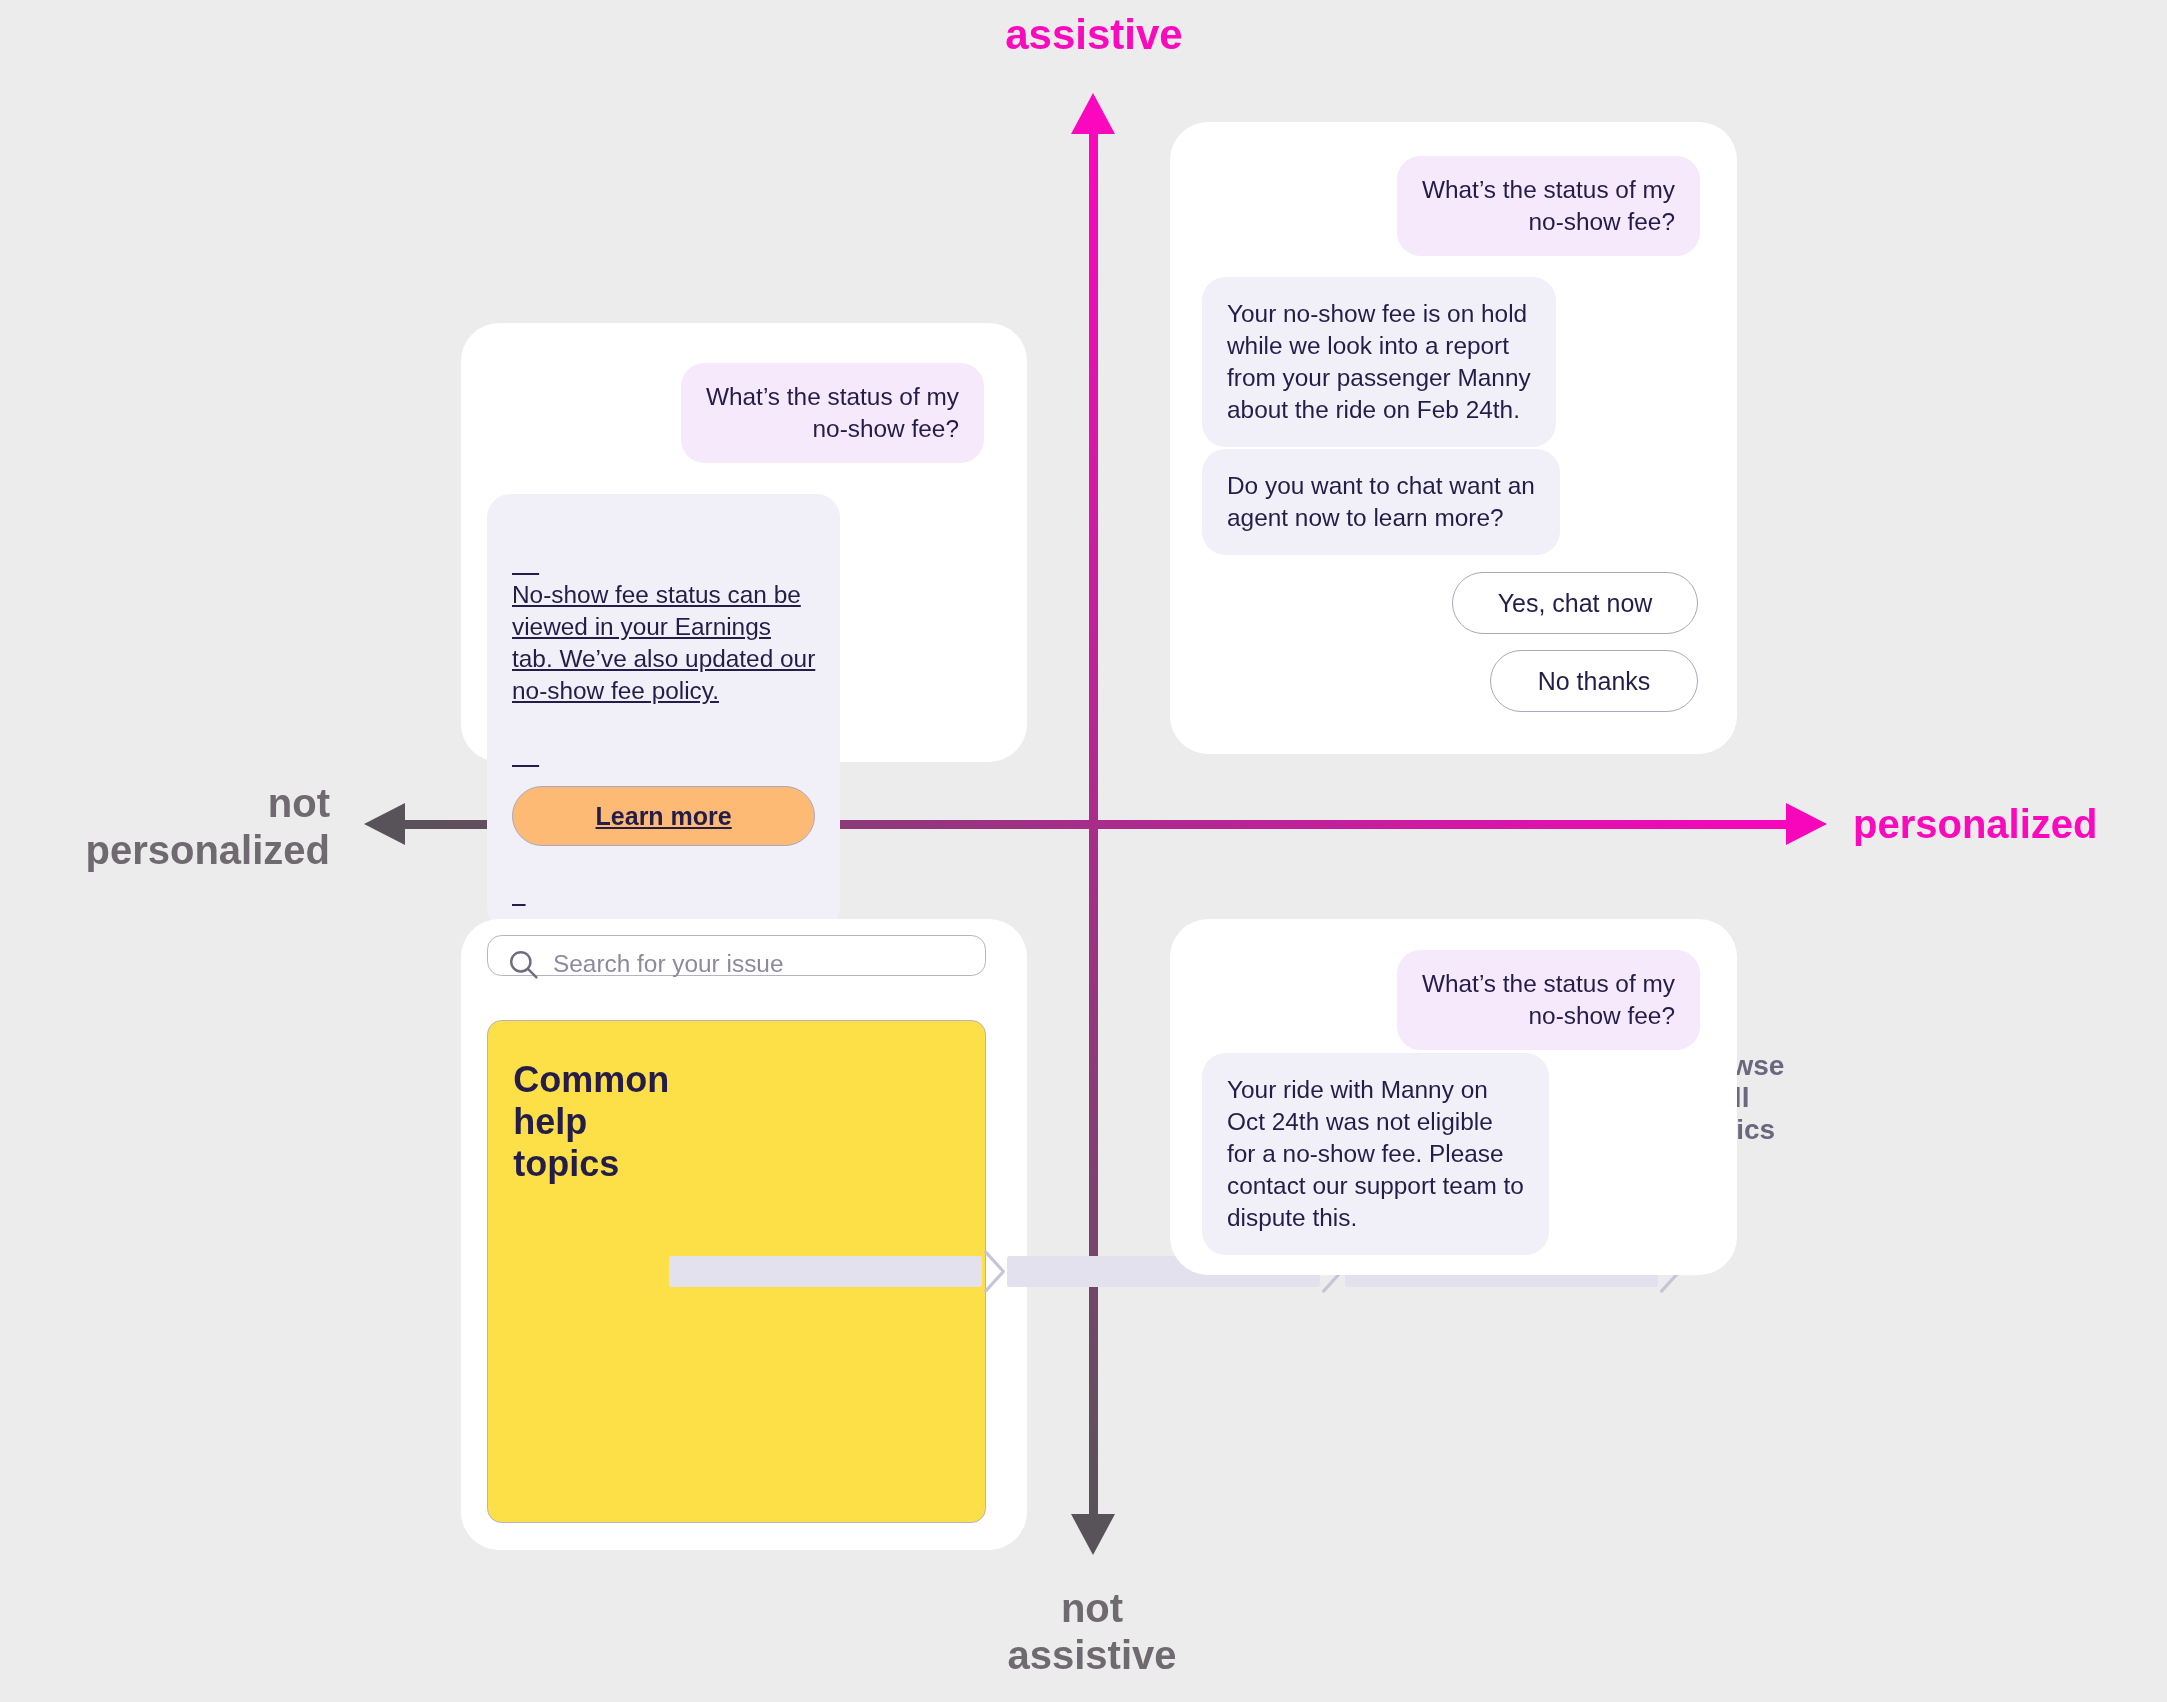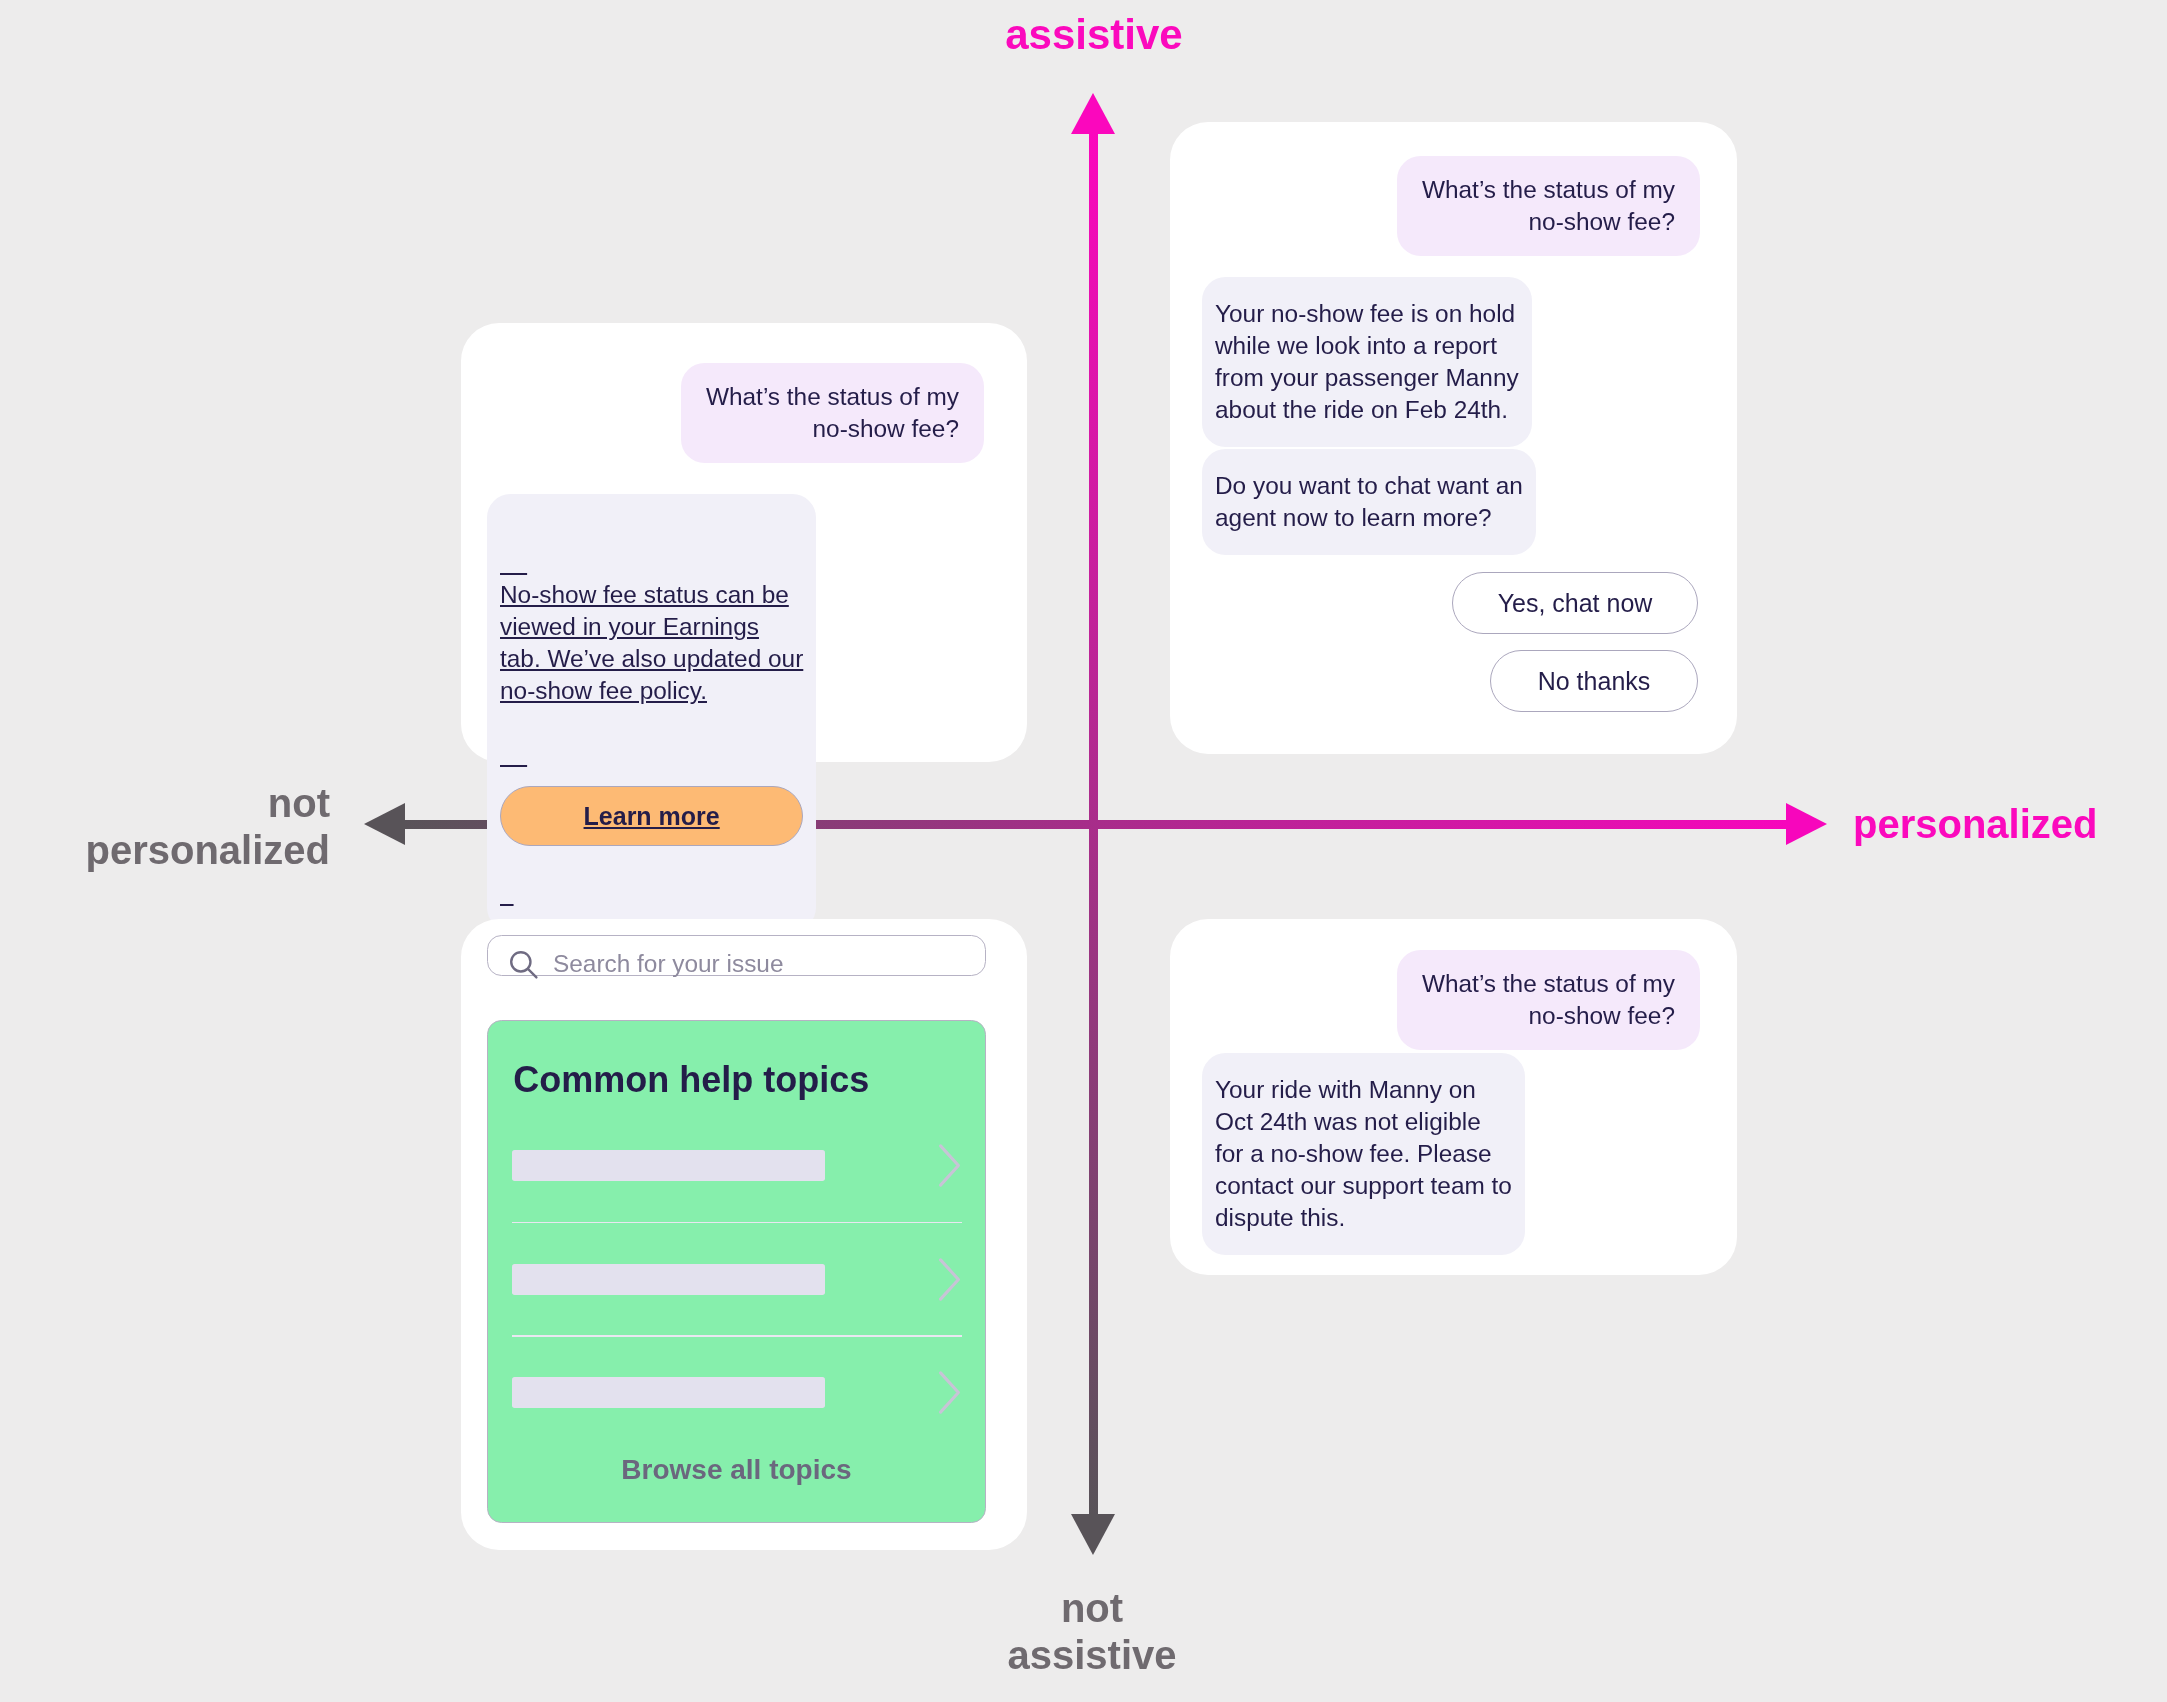--- a/index.html
+++ b/index.html
@@ -11,21 +11,21 @@
   }
   .card{
     position:absolute;background:#ffffff;border-radius:38px;
   }
   .msg{
     position:absolute;display:inline-block;
     font-size:24.4px;line-height:32px;white-space:pre;
     border-radius:23.5px;padding:18px 25px;color:#241d49;
   }
   .msg-user{background:#f5e9fb;text-align:right;}
-  .msg-bot{background:#f1f0f8;text-align:left;padding:21px 13px;}
+  .msg-bot{background:#f1f0f8;text-align:left;padding:21px 25px;}
   .pill-btn{
     position:absolute;display:flex;align-items:center;justify-content:center;
     background:#ffffff;border:1.8px solid #aba7bd;border-radius:33px;
     font-size:25px;font-weight:normal;color:#241d49;height:62px;box-sizing:border-box;
     cursor:pointer;
   }
   .bubble-btn{
     display:flex;align-items:center;justify-content:center;
     background:#fdba74;border:1.8px solid #aba7bd;border-radius:31px;
     font-size:25px;font-weight:bold;color:#241d49;height:60px;box-sizing:border-box;
@@ -54,22 +54,22 @@
     border:1.8px solid #b6b2c4;border-radius:14.5px;background:#ffffff;
   }
   .search-box input{
     position:absolute;left:63px;top:0;width:416px;height:54px;border:none;outline:none;
     font-family:"Liberation Sans", sans-serif;font-size:24.4px;color:#241d49;background:transparent;
   }
   .search-box input::placeholder{color:#8e8a9e;opacity:1;}
   .search-glyph{position:absolute;left:20px;top:12.7px;}
   .topics-box{
     position:absolute;left:26px;top:101px;width:499px;height:503px;box-sizing:border-box;
-    border:1.8px solid #b6b2c4;border-radius:14.5px;background:#86efac;
-    display:flex;flex-direction:column;padding:23.5px;
+    border:1.8px solid #b6b2c4;border-radius:14.5px;background:#fde047;
+    display:flex;flex-direction:row;padding:23.5px;
   }
   .topics-heading{font-size:36px;font-weight:bold;color:#241d49;margin:14.5px 0 9px 1.8px;}
   .topic-row{display:flex;align-items:center;justify-content:space-between;flex:1;cursor:pointer;}
   .topic-bar{width:313px;height:31px;background:#e3e1ee;border-radius:2.7px;}
   .topic-divider{height:1.8px;background:#e9e7f1;width:100%;}
   .browse-link{text-align:center;font-size:28px;font-weight:bold;color:#6b677e;margin:5.4px 0 12.7px 0;cursor:pointer;}
 </style>
 </head>
 <body>
 

